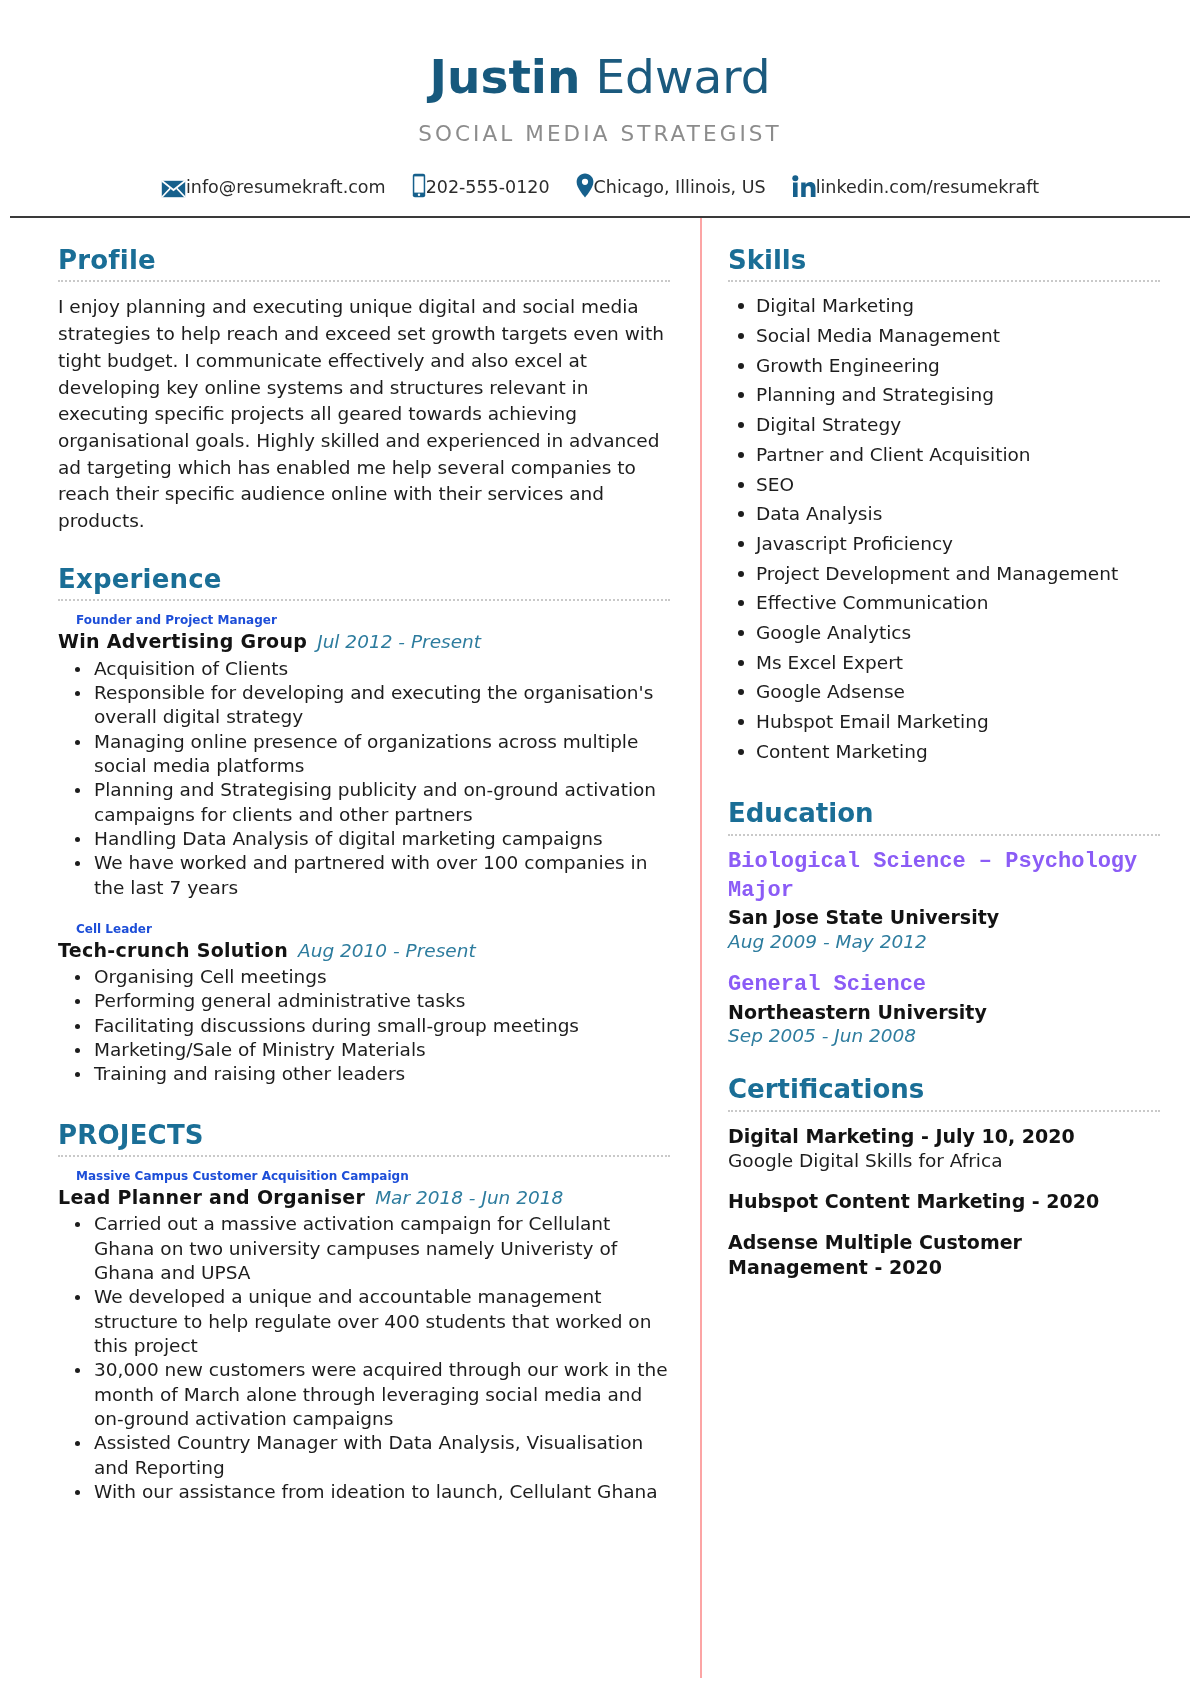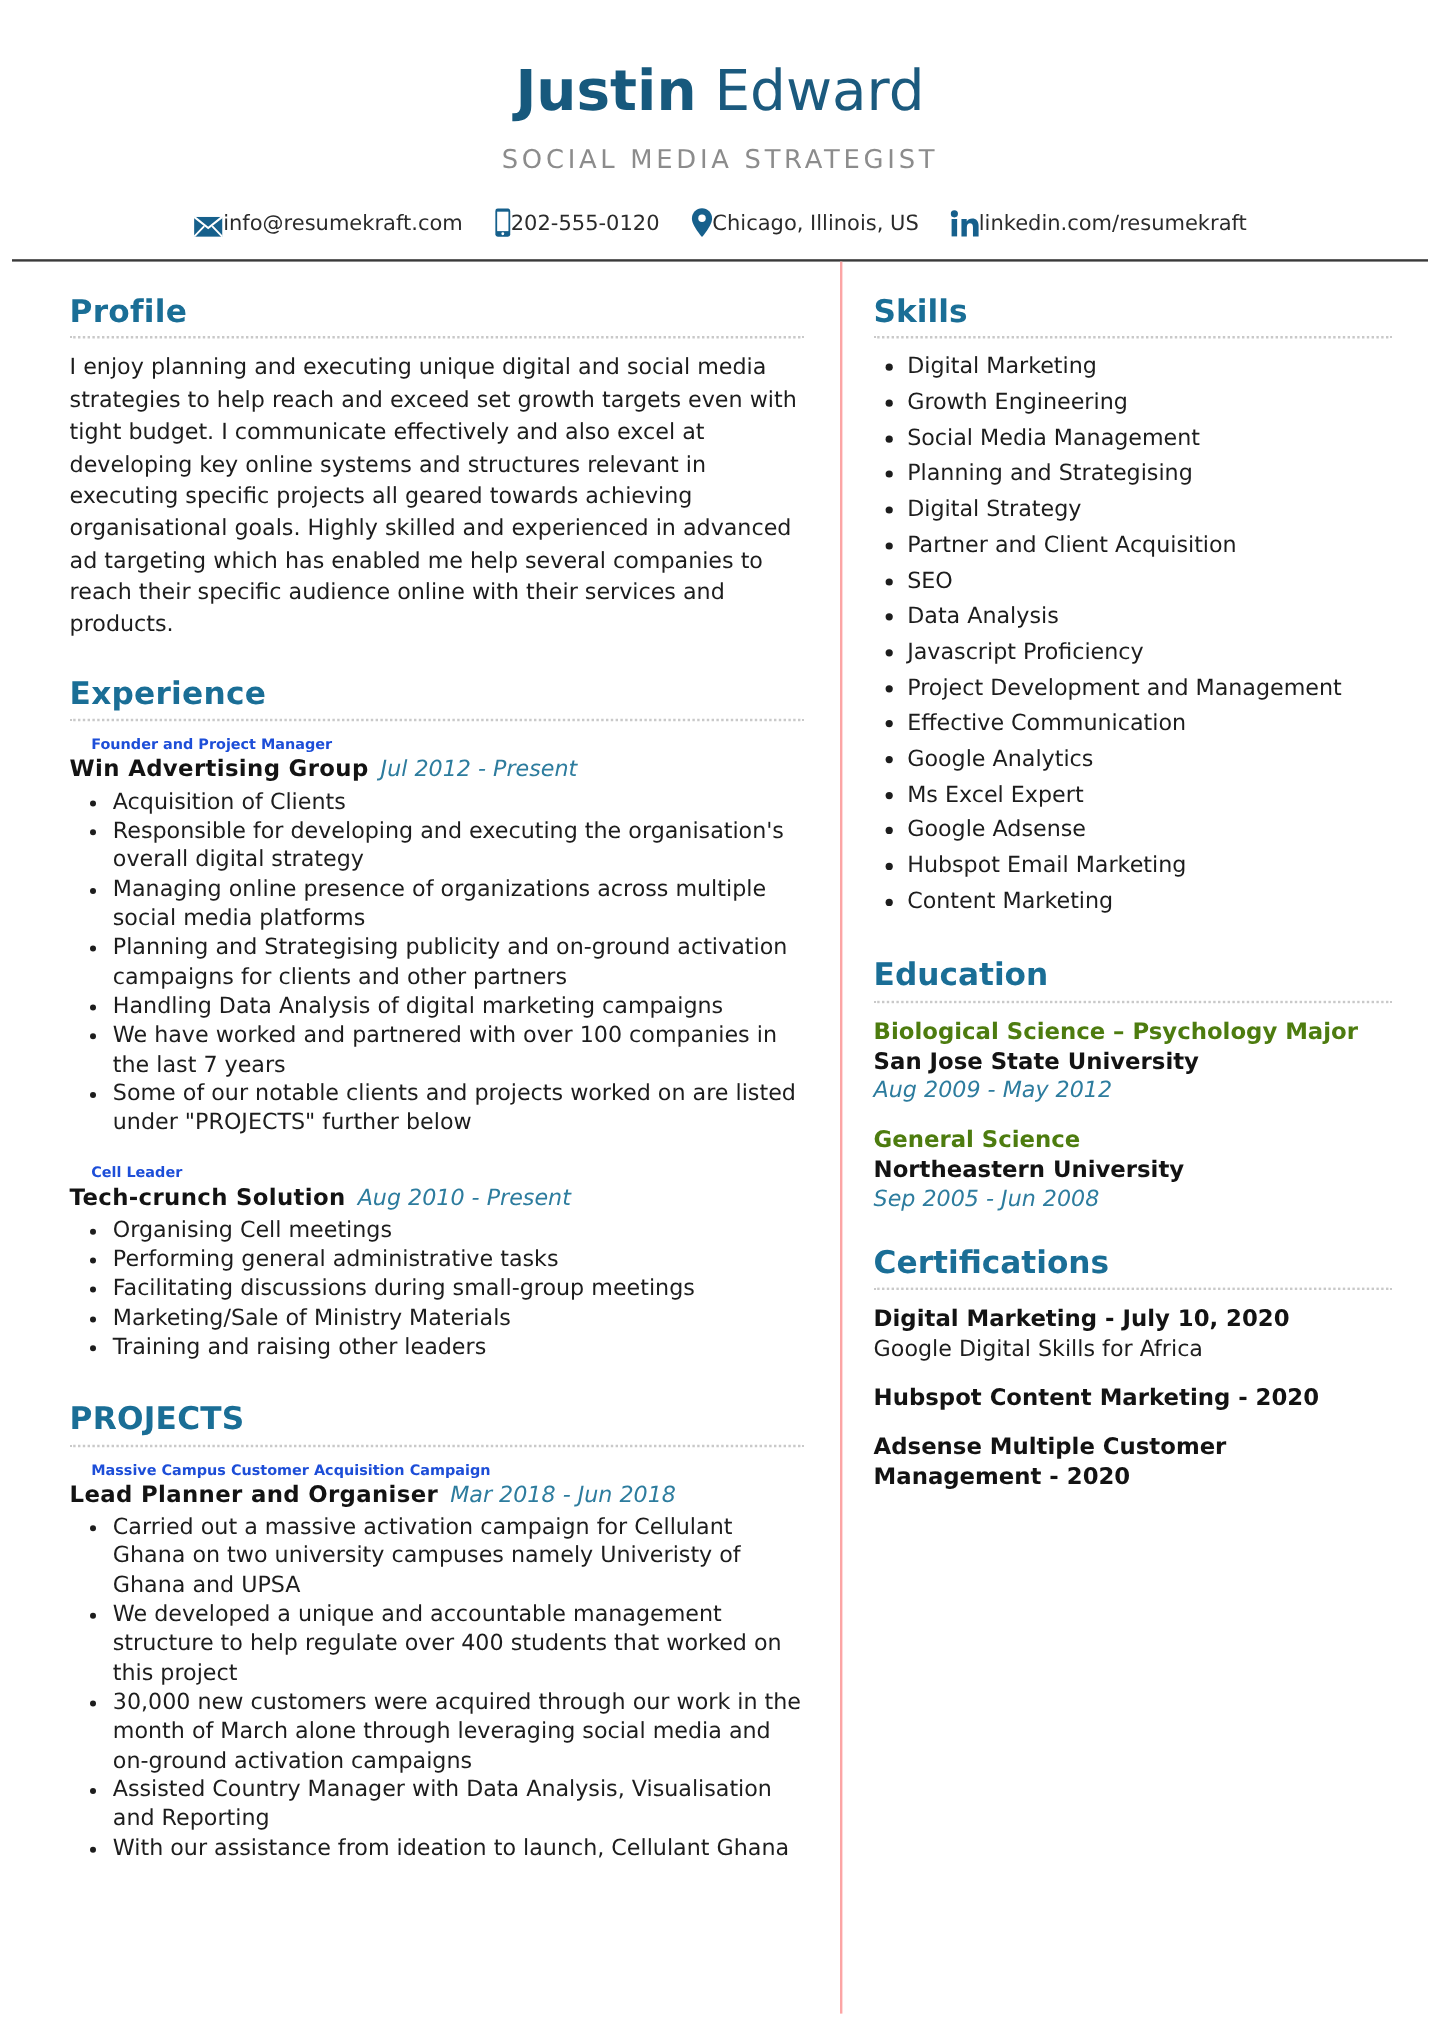--- a/index.html
+++ b/index.html
@@ -205,24 +205,25 @@
     left: -18px;
     top: 9px;
     width: 6px;
     height: 6px;
     border-radius: 50%;
     background: #1d1d1d;
   }
 
   .edu-entry { margin-bottom: 17px; }
   .edu-degree {
-    font-size: 19px;
-    font-weight: 700;
-    color: #4d7c0f;
+    font-size: 22px;
+    font-weight: 700;
+    color: #8b5cf6;
     line-height: 1.3;
+    font-family: Liberation Mono, monospace;
   }
   .edu-school {
     font-size: 19px;
     font-weight: 700;
     color: #131313;
     line-height: 1.3;
   }
   .edu-date {
     font-size: 18.5px;
     font-style: italic;
@@ -326,21 +327,20 @@
           <div class="entry-line2">
             <span class="entry-org">Win Advertising Group</span><span class="entry-date">Jul 2012 - Present</span>
           </div>
           <ul class="bullets">
             <li>Acquisition of Clients</li>
             <li>Responsible for developing and executing the organisation's overall digital strategy</li>
             <li>Managing online presence of organizations across multiple social media platforms</li>
             <li>Planning and Strategising publicity and on-ground activation campaigns for clients and other partners</li>
             <li>Handling Data Analysis of digital marketing campaigns</li>
             <li>We have worked and partnered with over 100 companies in the last 7 years</li>
-            <li>Some of our notable clients and projects worked on are listed under "PROJECTS" further below</li>
           </ul>
         </div>
 
         <div class="gap-md"></div>
 
         <div class="entry">
           <div class="entry-role">Cell Leader</div>
           <div class="entry-line2">
             <span class="entry-org">Tech-crunch Solution</span><span class="entry-date">Aug 2010 - Present</span>
           </div>
@@ -377,22 +377,22 @@
 
     </div>
 
     <div class="col-side">
 
       <div class="section">
         <div class="side-title">Skills</div>
         <div class="section-rule"></div>
         <ul class="skills">
           <li>Digital Marketing</li>
+          <li>Social Media Management</li>
           <li>Growth Engineering</li>
-          <li>Social Media Management</li>
           <li>Planning and Strategising</li>
           <li>Digital Strategy</li>
           <li>Partner and Client Acquisition</li>
           <li>SEO</li>
           <li>Data Analysis</li>
           <li>Javascript Proficiency</li>
           <li>Project Development and Management</li>
           <li>Effective Communication</li>
           <li>Google Analytics</li>
           <li>Ms Excel Expert</li>

